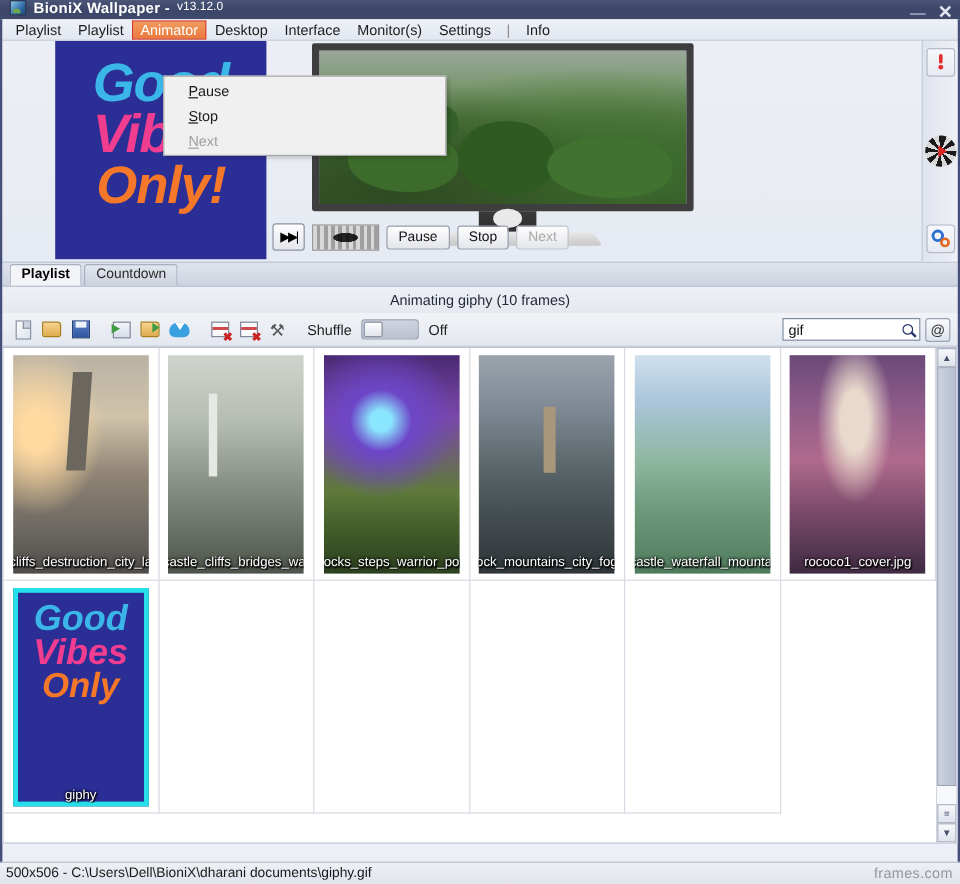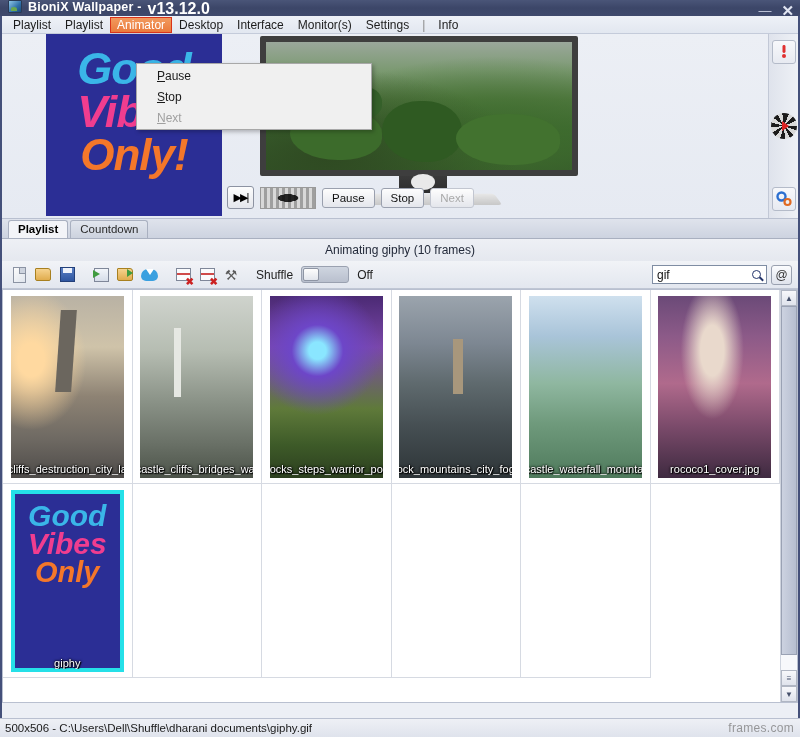--- a/index.html
+++ b/index.html
@@ -38,22 +38,22 @@
     border-radius: 40% 60% 0 0;
   }
   .title-text {
     color: #ffffff;
     font-weight: bold;
     font-size: 12.5px;
     letter-spacing: 0.2px;
   }
   .title-version {
     color: #ffffff;
-    font-weight: bold;
-    font-size: 16px;
+    font-weight: normal;
+    font-size: 10px;
     margin-left: 6px;
   }
   .title-buttons {
     position: absolute; right: 6px; top: 0;
     display: flex; align-items: center; height: 22px;
     gap: 10px;
   }
   .tb-btn {
     color: #c9cee0;
     font-size: 13px;
@@ -679,15 +679,15 @@
 
   <div class="dropdown">
     <div class="dd-item"><u>P</u>ause</div>
     <div class="dd-item"><u>S</u>top</div>
     <div class="dd-item disabled"><u>N</u>ext</div>
   </div>
 
 </div>
 
 <div class="statusbar">
-  <span>500x506 - C:\Users\Dell\Shuffle\dharani documents\giphy.gif</span>
+  <span>500x506 - C:\Users\Dell\BioniX\dharani documents\giphy.gif</span>
   <span class="watermark">frames.com</span>
 </div>
 
 </body></html>

